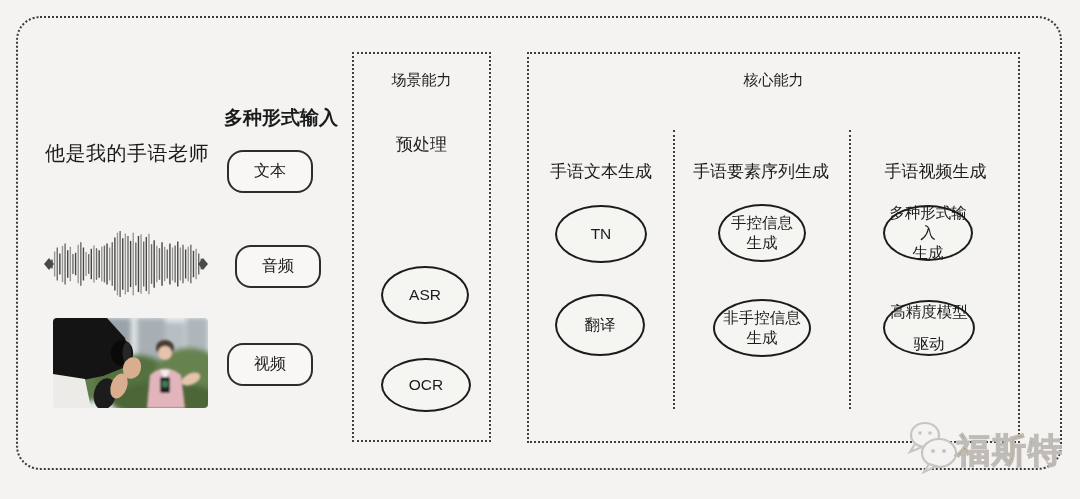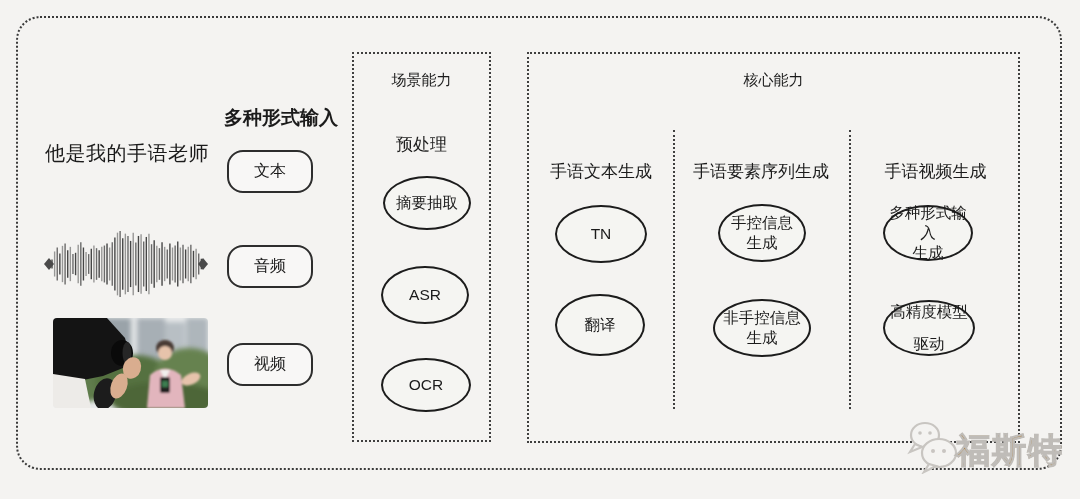--- a/index.html
+++ b/index.html
@@ -28,21 +28,21 @@
     left:45px; top:140px;
     font-size:20px; letter-spacing:0.5px; white-space:nowrap;
   }
   .io-box {
     left:227px; width:86px; height:43px;
     border:2px solid #2d2d2d; border-radius:16px;
     display:flex; align-items:center; justify-content:center;
     font-size:16px; background:rgba(252,252,251,0.5);
   }
   .io-box.t1 { top:150px; }
-  .io-box.t2 { top:245px; }
+  .io-box.t2 { top:245px;margin-left:8px; }
   .io-box.t3 { top:343px; }
 
   .waveform { left:42px; top:227px; }
 
   .video-wrap {
     left:53px; top:318px; width:155px; height:90px;
     border-radius:4px; overflow:hidden;
   }
 
   
@@ -210,23 +210,20 @@
   </div>
   <div class="abs io-box t3">
     <span>视频</span>
   </div>
 </div>
 
 <div class="abs cap-box scene-box">
   <div class="box-title">场景能力</div>
   <div class="scene-subtitle">预处理</div>
 
-  <div class="ellipse" style="left:73px; top:149px; width:88px; height:54px;">
-    <div>摘要抽取</div>
-  </div>
   <div class="ellipse" style="left:71px; top:241px; width:88px; height:58px;">
     <div>ASR</div>
   </div>
   <div class="ellipse" style="left:72px; top:331px; width:90px; height:54px;">
     <div>OCR</div>
   </div>
 </div>
 
 <div class="abs cap-box core-box">
   <div class="box-title">核心能力</div>

